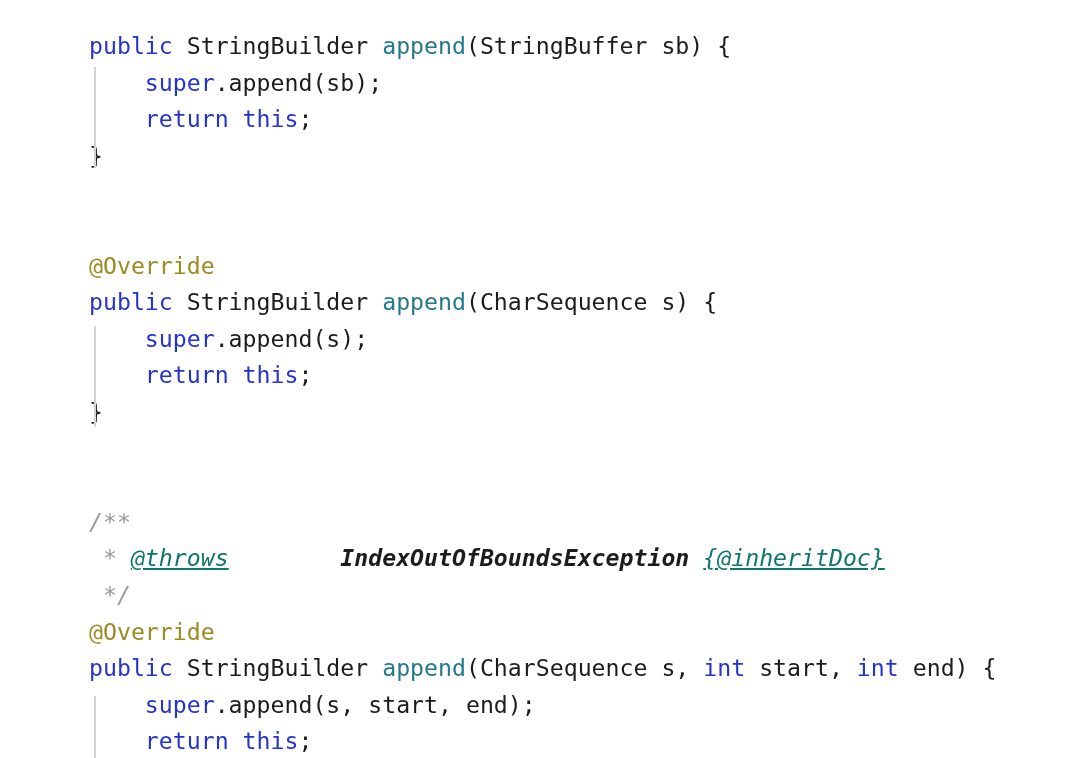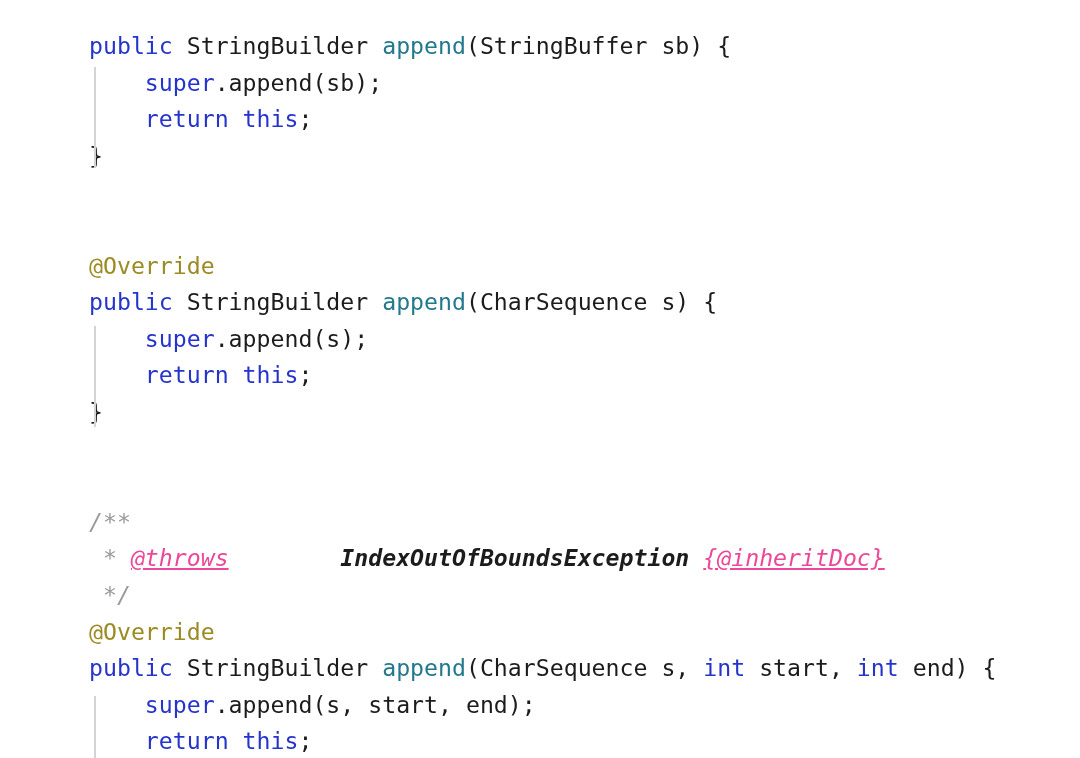--- a/index.html
+++ b/index.html
@@ -45,21 +45,21 @@
     height: 36.6px;
   }
 
   
   .tok-keyword   { color: #2534cc; }
   .tok-plain     { color: #1c1c1c; }
   .tok-method    { color: #23788c; }
   .tok-annot     { color: #9c8a22; text-align: right; }
   .tok-comment   { color: #9a9a9a; font-style: italic; }
   .tok-comment-tag {
-    color: #ec4899;
+    color: #0f766e;
     font-style: italic;
     text-decoration: underline;
   }
   .tok-comment-strong {
     color: #1c1c1c;
     font-style: italic;
     font-weight: bold;
   }
 
   

